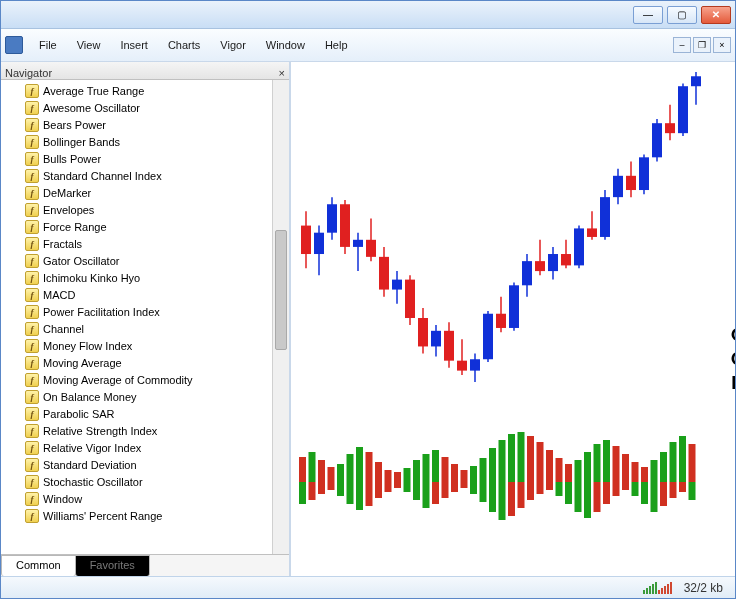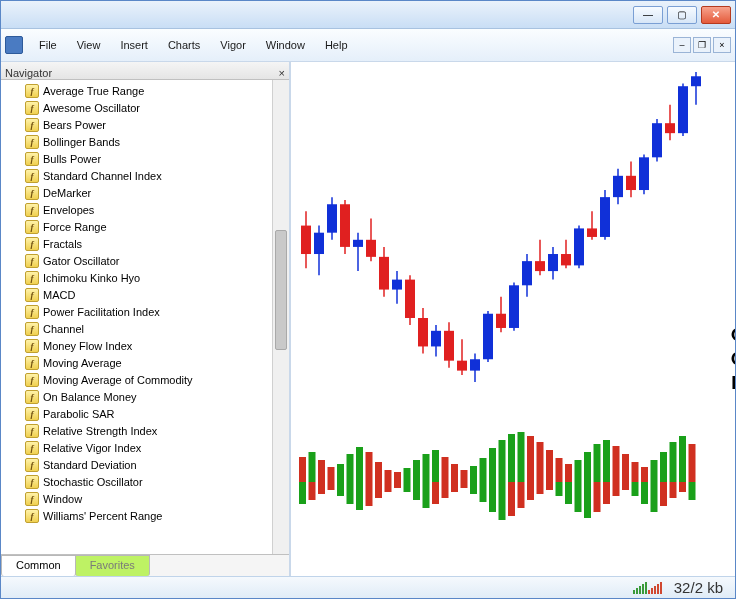--- a/index.html
+++ b/index.html
@@ -18,25 +18,25 @@
   .nav-header { height: 18px; background: linear-gradient(#f5f5f5,#e5e5e5); border-bottom: 1px solid #c0c0c0; display: flex; align-items: flex-end; padding: 0 4px; font-size: 11px; color: #333; }
   .nav-header .x { margin-left: auto; cursor: pointer; font-family: Arial; font-size: 11px; }
   .nav-tree { flex: 1; overflow: hidden; position: relative; display: flex; }
   .tree-list { flex: 1; overflow: hidden; padding: 2px 0 2px 24px; }
   .tree-item { display: flex; align-items: center; height: 17px; gap: 4px; cursor: pointer; white-space: nowrap; }
   .ficon { width: 14px; height: 14px; background: linear-gradient(#fff2a8,#f0d050); border: 1px solid #c0a030; border-radius: 2px; display: flex; align-items: center; justify-content: center; font-size: 9px; font-style: italic; font-family: Georgia, serif; color: #705010; font-weight: bold; }
   .tree-label { color: #000; font-size: 11px; }
   .scrollbar { width: 17px; background: #f0f0f0; border-left: 1px solid #d0d0d0; position: relative; }
   .thumb { position: absolute; left: 2px; right: 2px; top: 150px; height: 120px; background: #c9c9c9; border: 1px solid #a9a9a9; border-radius: 2px; }
   .nav-tabs { height: 22px; border-top: 1px solid #c0c0c0; display: flex; background: #f5f5f5; }
-  .nav-tab { padding: 3px 14px; font-size: 11px; border: 1px solid #b8b8b8; border-bottom: none; background: #bef264; color: #7a7a7a; margin-right: -1px; cursor: pointer; border-radius: 0 0 3px 3px; }
+  .nav-tab { padding: 3px 14px; font-size: 11px; border: 1px solid #b8b8b8; border-bottom: none; background: #000000; color: #7a7a7a; margin-right: -1px; cursor: pointer; border-radius: 0 0 3px 3px; }
   .nav-tab.active { background: #fff; color: #000; }
   .chartarea { flex: 1; position: relative; background: #fff; overflow: hidden; }
   .annotation { position: absolute; left: 440px; top: 260px; font-family: Calibri, sans-serif; font-size: 21px; font-weight: 600; color: #000; line-height: 1.15; }
-  .statusbar { height: 22px; background: linear-gradient(#f5f9fd,#e0ecf7); border-top: 1px solid #c0d4ea; display: flex; align-items: center; justify-content: flex-end; padding: 0 12px; gap: 12px; font-size: 15px; color: #333; }
+  .statusbar { height: 22px; background: linear-gradient(#f5f9fd,#e0ecf7); border-top: 1px solid #c0d4ea; display: flex; align-items: center; justify-content: flex-end; padding: 0 12px; gap: 12px; font-size: 12px; color: #333; }
   .sig { display: flex; gap: 1px; align-items: flex-end; height: 12px; }
   .sig span { width: 2px; background: #3a9a3a; }
   .sig span.off { background: #d04830; }
   .chart-svg { position: absolute; left: 0; top: 0; width: 440px; height: 520px; }
 </style>
 </head>
 <body>
 
 <div class="window">
 

